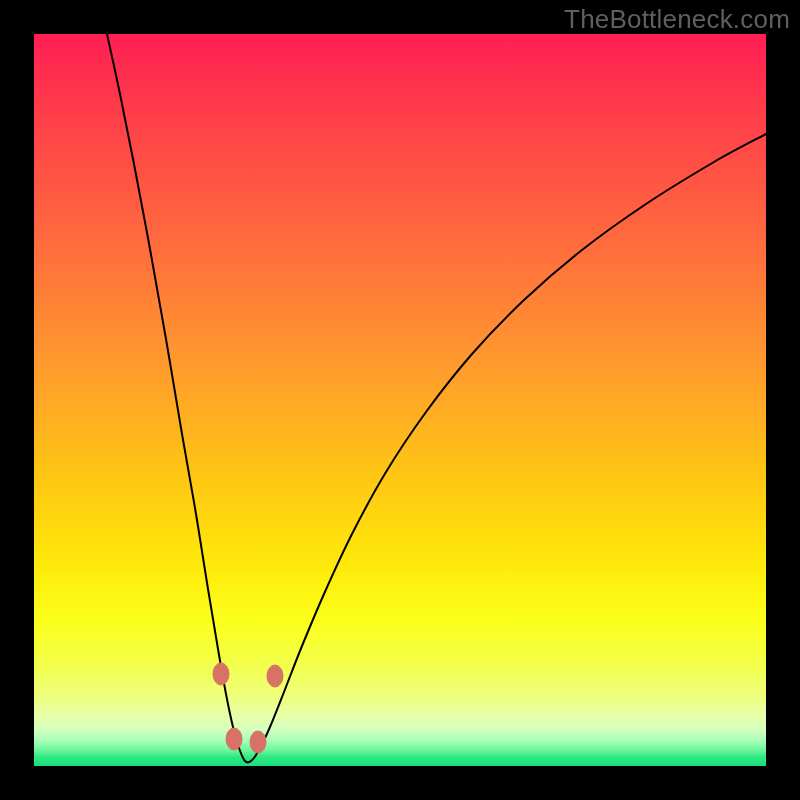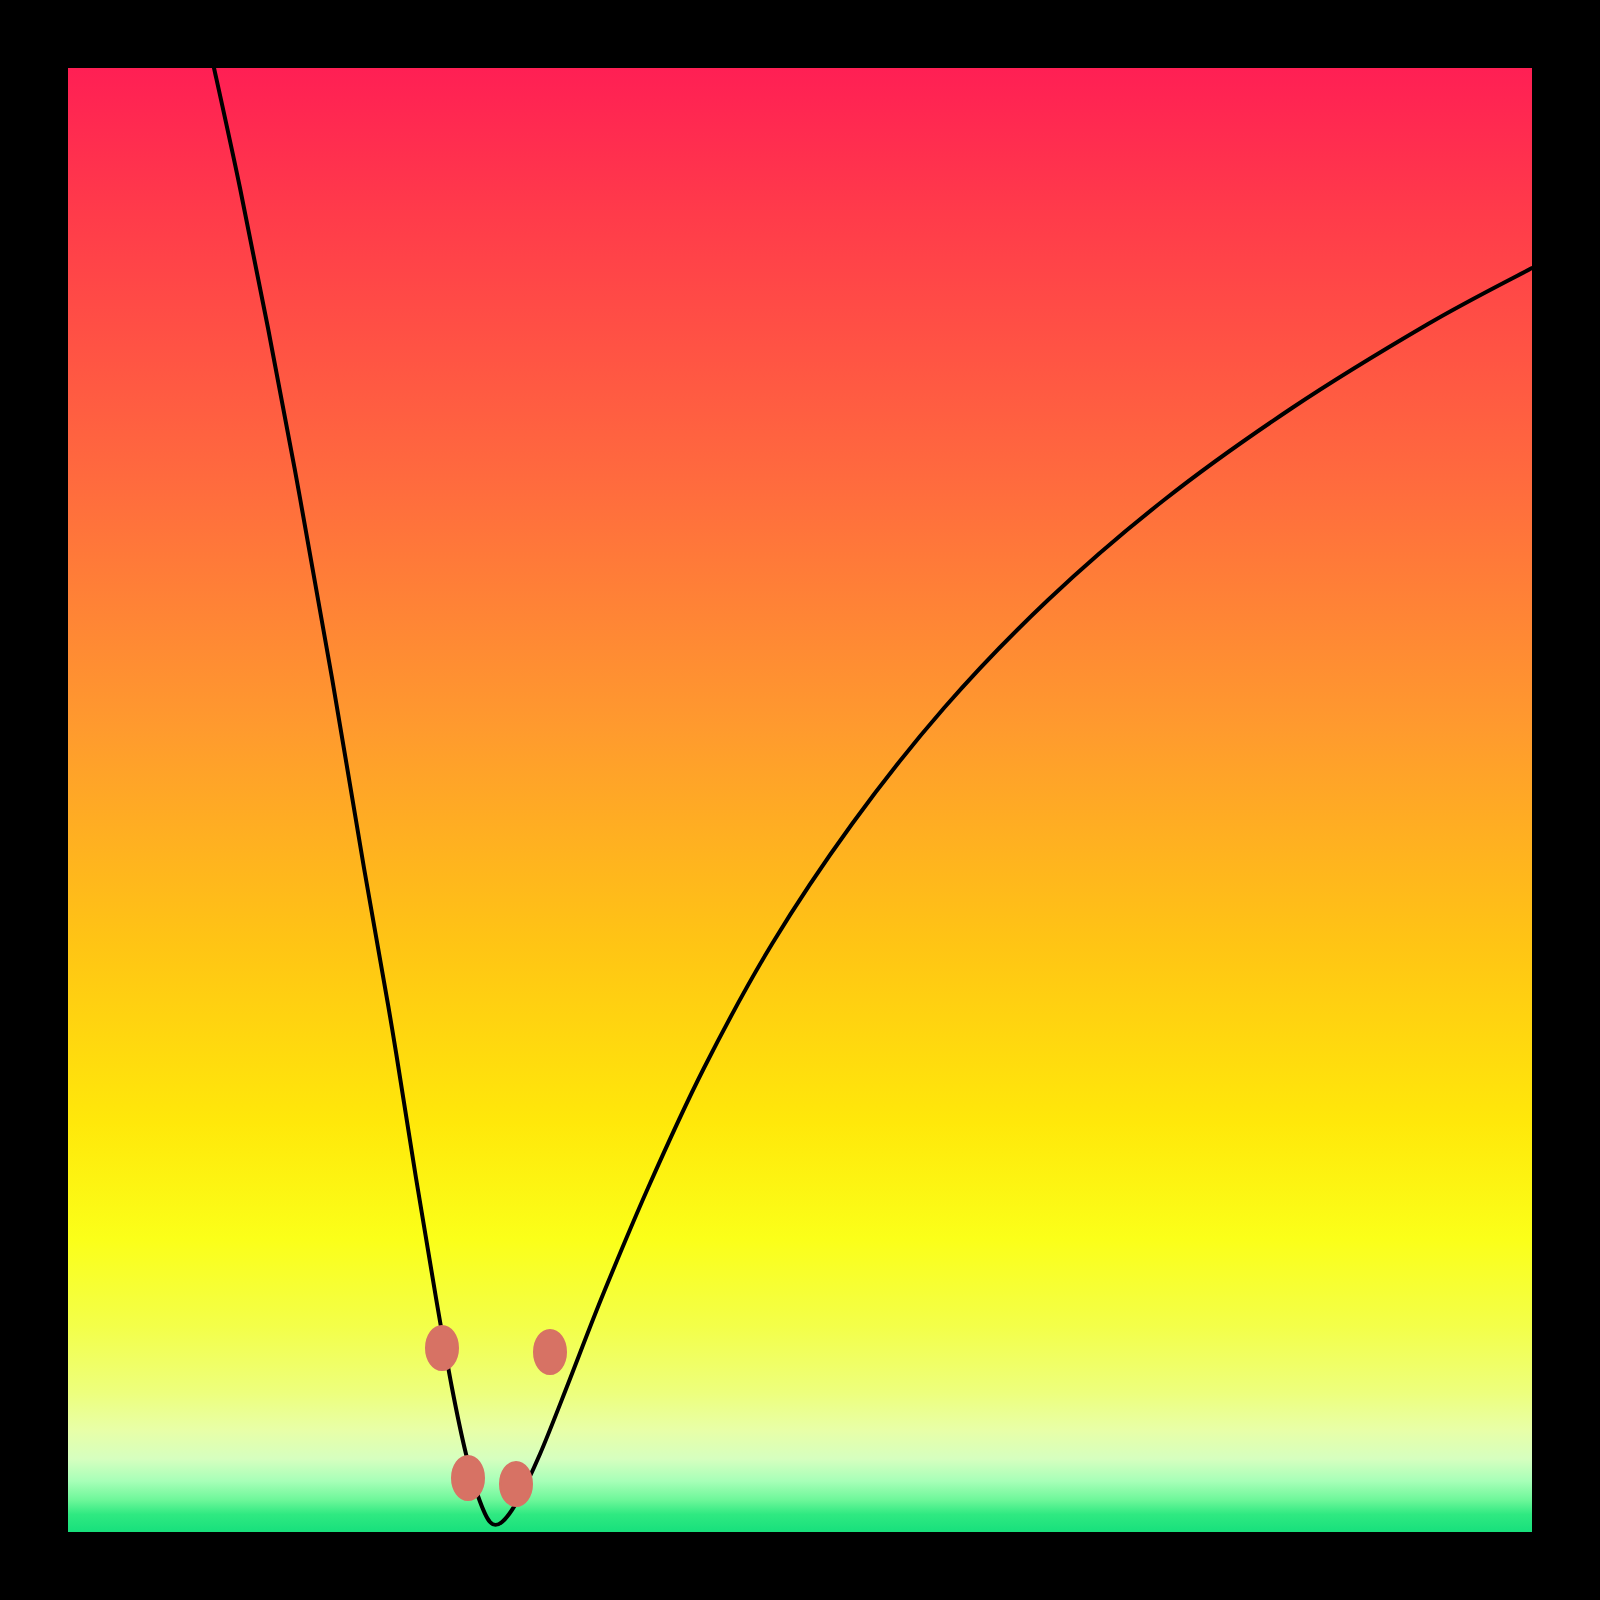--- a/index.html
+++ b/index.html
@@ -80,20 +80,21 @@
   .dot {
     fill: #d77264;
     stroke: #d77264;
   }
 </style>
 </head>
 <body>
 
 <div class="frame">
 
+  <div class="watermark">TheBottleneck.com</div>
 
   <div class="plot">
     <div class="gradient"></div>
 
     <svg class="curve" viewBox="0 0 732 732">
       <path id="curve-path" class="curve-path" d="M 73 0 C 75.2 10.0 81.5 38.3 86 60 C 90.5 81.7 95.0 104.2 100 130 C 105.0 155.8 110.7 185.8 116 215 C 121.3 244.2 126.7 274.2 132 305 C 137.3 335.8 143.0 370.8 148 400 C 153.0 429.2 157.7 454.2 162 480 C 166.3 505.8 170.3 532.5 174 555 C 177.7 577.5 181.0 597.5 184 615 C 187.0 632.5 189.5 647.0 192 660 C 194.5 673.0 196.8 684.0 199 693 C 201.2 702.0 203.0 708.3 205 714 C 207.0 719.7 209.0 724.8 211 727 C 213.0 729.2 214.7 728.8 217 727 C 219.3 725.2 221.8 721.7 225 716 C 228.2 710.3 231.8 702.7 236 693 C 240.2 683.3 244.7 671.5 250 658 C 255.3 644.5 261.3 628.3 268 612 C 274.7 595.7 281.7 578.7 290 560 C 298.3 541.3 307.7 520.3 318 500 C 328.3 479.7 339.7 458.3 352 438 C 364.3 417.7 377.7 397.7 392 378 C 406.3 358.3 421.7 338.7 438 320 C 454.3 301.3 471.7 283.3 490 266 C 508.3 248.7 527.7 232.0 548 216 C 568.3 200.0 590.0 184.7 612 170 C 634.0 155.3 660.0 139.7 680 128 C 700.0 116.3 723.3 104.7 732 100 "></path>
       <g id="markers">
           <ellipse cx="187" cy="640" rx="8" ry="11" class="dot"></ellipse>
           <ellipse cx="200" cy="705" rx="8" ry="11" class="dot"></ellipse>
           <ellipse cx="224" cy="708" rx="8" ry="11" class="dot"></ellipse>

